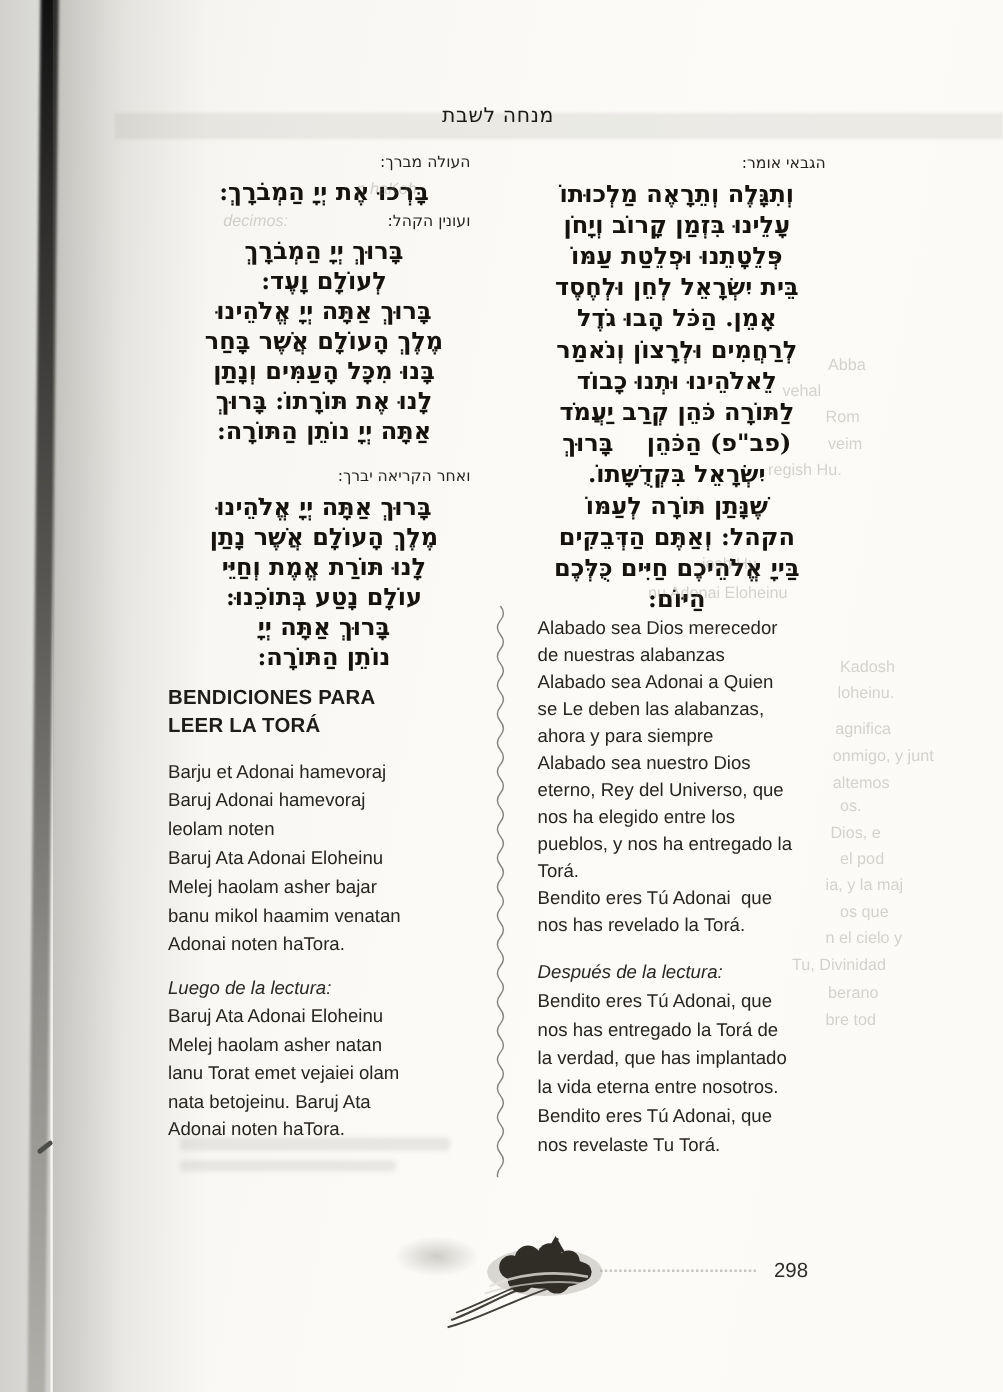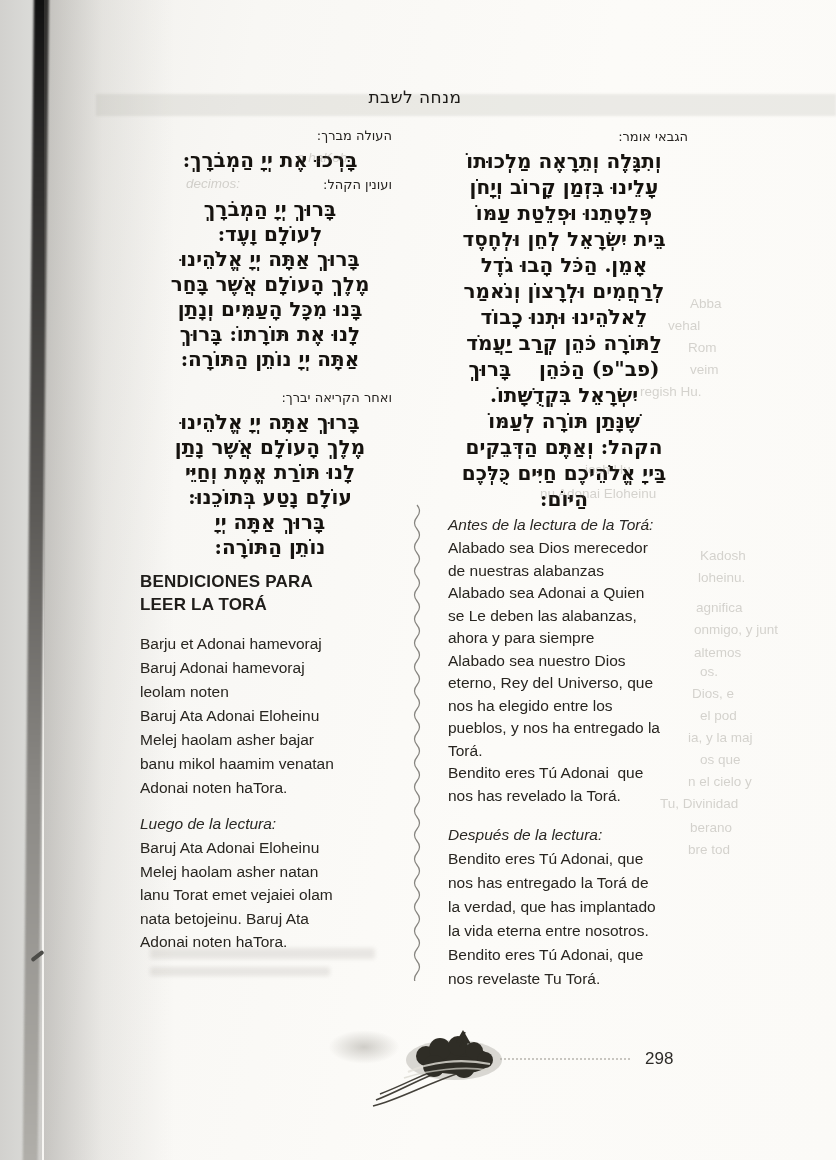--- a/index.html
+++ b/index.html
@@ -141,21 +141,20 @@
 
     <div class="sline">Baruj Ata Adonai Eloheinu</div>
         <div class="sline">Melej haolam asher natan</div>
         <div class="sline">lanu Torat emet vejaiei olam</div>
         <div class="sline">nata betojeinu. Baruj Ata</div>
         <div class="sline">Adonai noten haTora.</div>
       </div>
   </div>
 
   <div class="spanish-right">
-    <div class="slabel label1">Antes de la lectura de la Torá:</div>
     <div class="para para1">
 
     <div class="sline">Alabado sea Dios merecedor</div>
         <div class="sline">de nuestras alabanzas</div>
         <div class="sline">Alabado sea Adonai a Quien</div>
         <div class="sline">se Le deben las alabanzas,</div>
         <div class="sline">ahora y para siempre</div>
         <div class="sline">Alabado sea nuestro Dios</div>
         <div class="sline">eterno, Rey del Universo, que</div>
         <div class="sline">nos ha elegido entre los</div>
@@ -174,21 +173,21 @@
         <div class="sline">Bendito eres Tú Adonai, que</div>
         <div class="sline">nos revelaste Tu Torá.</div>
       </div>
   </div>
 
   <div>
 
   <div class="ghost" style="left: 297px; top: 150px; font-style: italic;">n haKoh</div>
       <div class="ghost" style="left: 160px; top: 176px; font-style: italic; margin-left: 26px;">decimos:</div>
       <div class="ghost" style="left: 690px; top: 296px;">Abba</div>
-      <div class="ghost" style="left: 668px; top: 318px;">vehal</div>
+      <div class="ghost" style="left: 652px; top: 318px;">vehal</div>
       <div class="ghost" style="left: 688px; top: 340px;">Rom</div>
       <div class="ghost" style="left: 690px; top: 362px;">veim</div>
       <div class="ghost" style="left: 640px; top: 384px;">regish Hu.</div>
       <div class="ghost" style="left: 585px; top: 462px;">iosh Hu.</div>
       <div class="ghost" style="left: 540px; top: 486px;">nu Adonai Eloheinu</div>
       <div class="ghost" style="left: 700px; top: 548px;">Kadosh</div>
       <div class="ghost" style="left: 698px; top: 570px;">loheinu.</div>
       <div class="ghost" style="left: 696px; top: 600px;">agnifica</div>
       <div class="ghost" style="left: 694px; top: 622px;">onmigo, y junt</div>
       <div class="ghost" style="left: 694px; top: 645px;">altemos</div>

